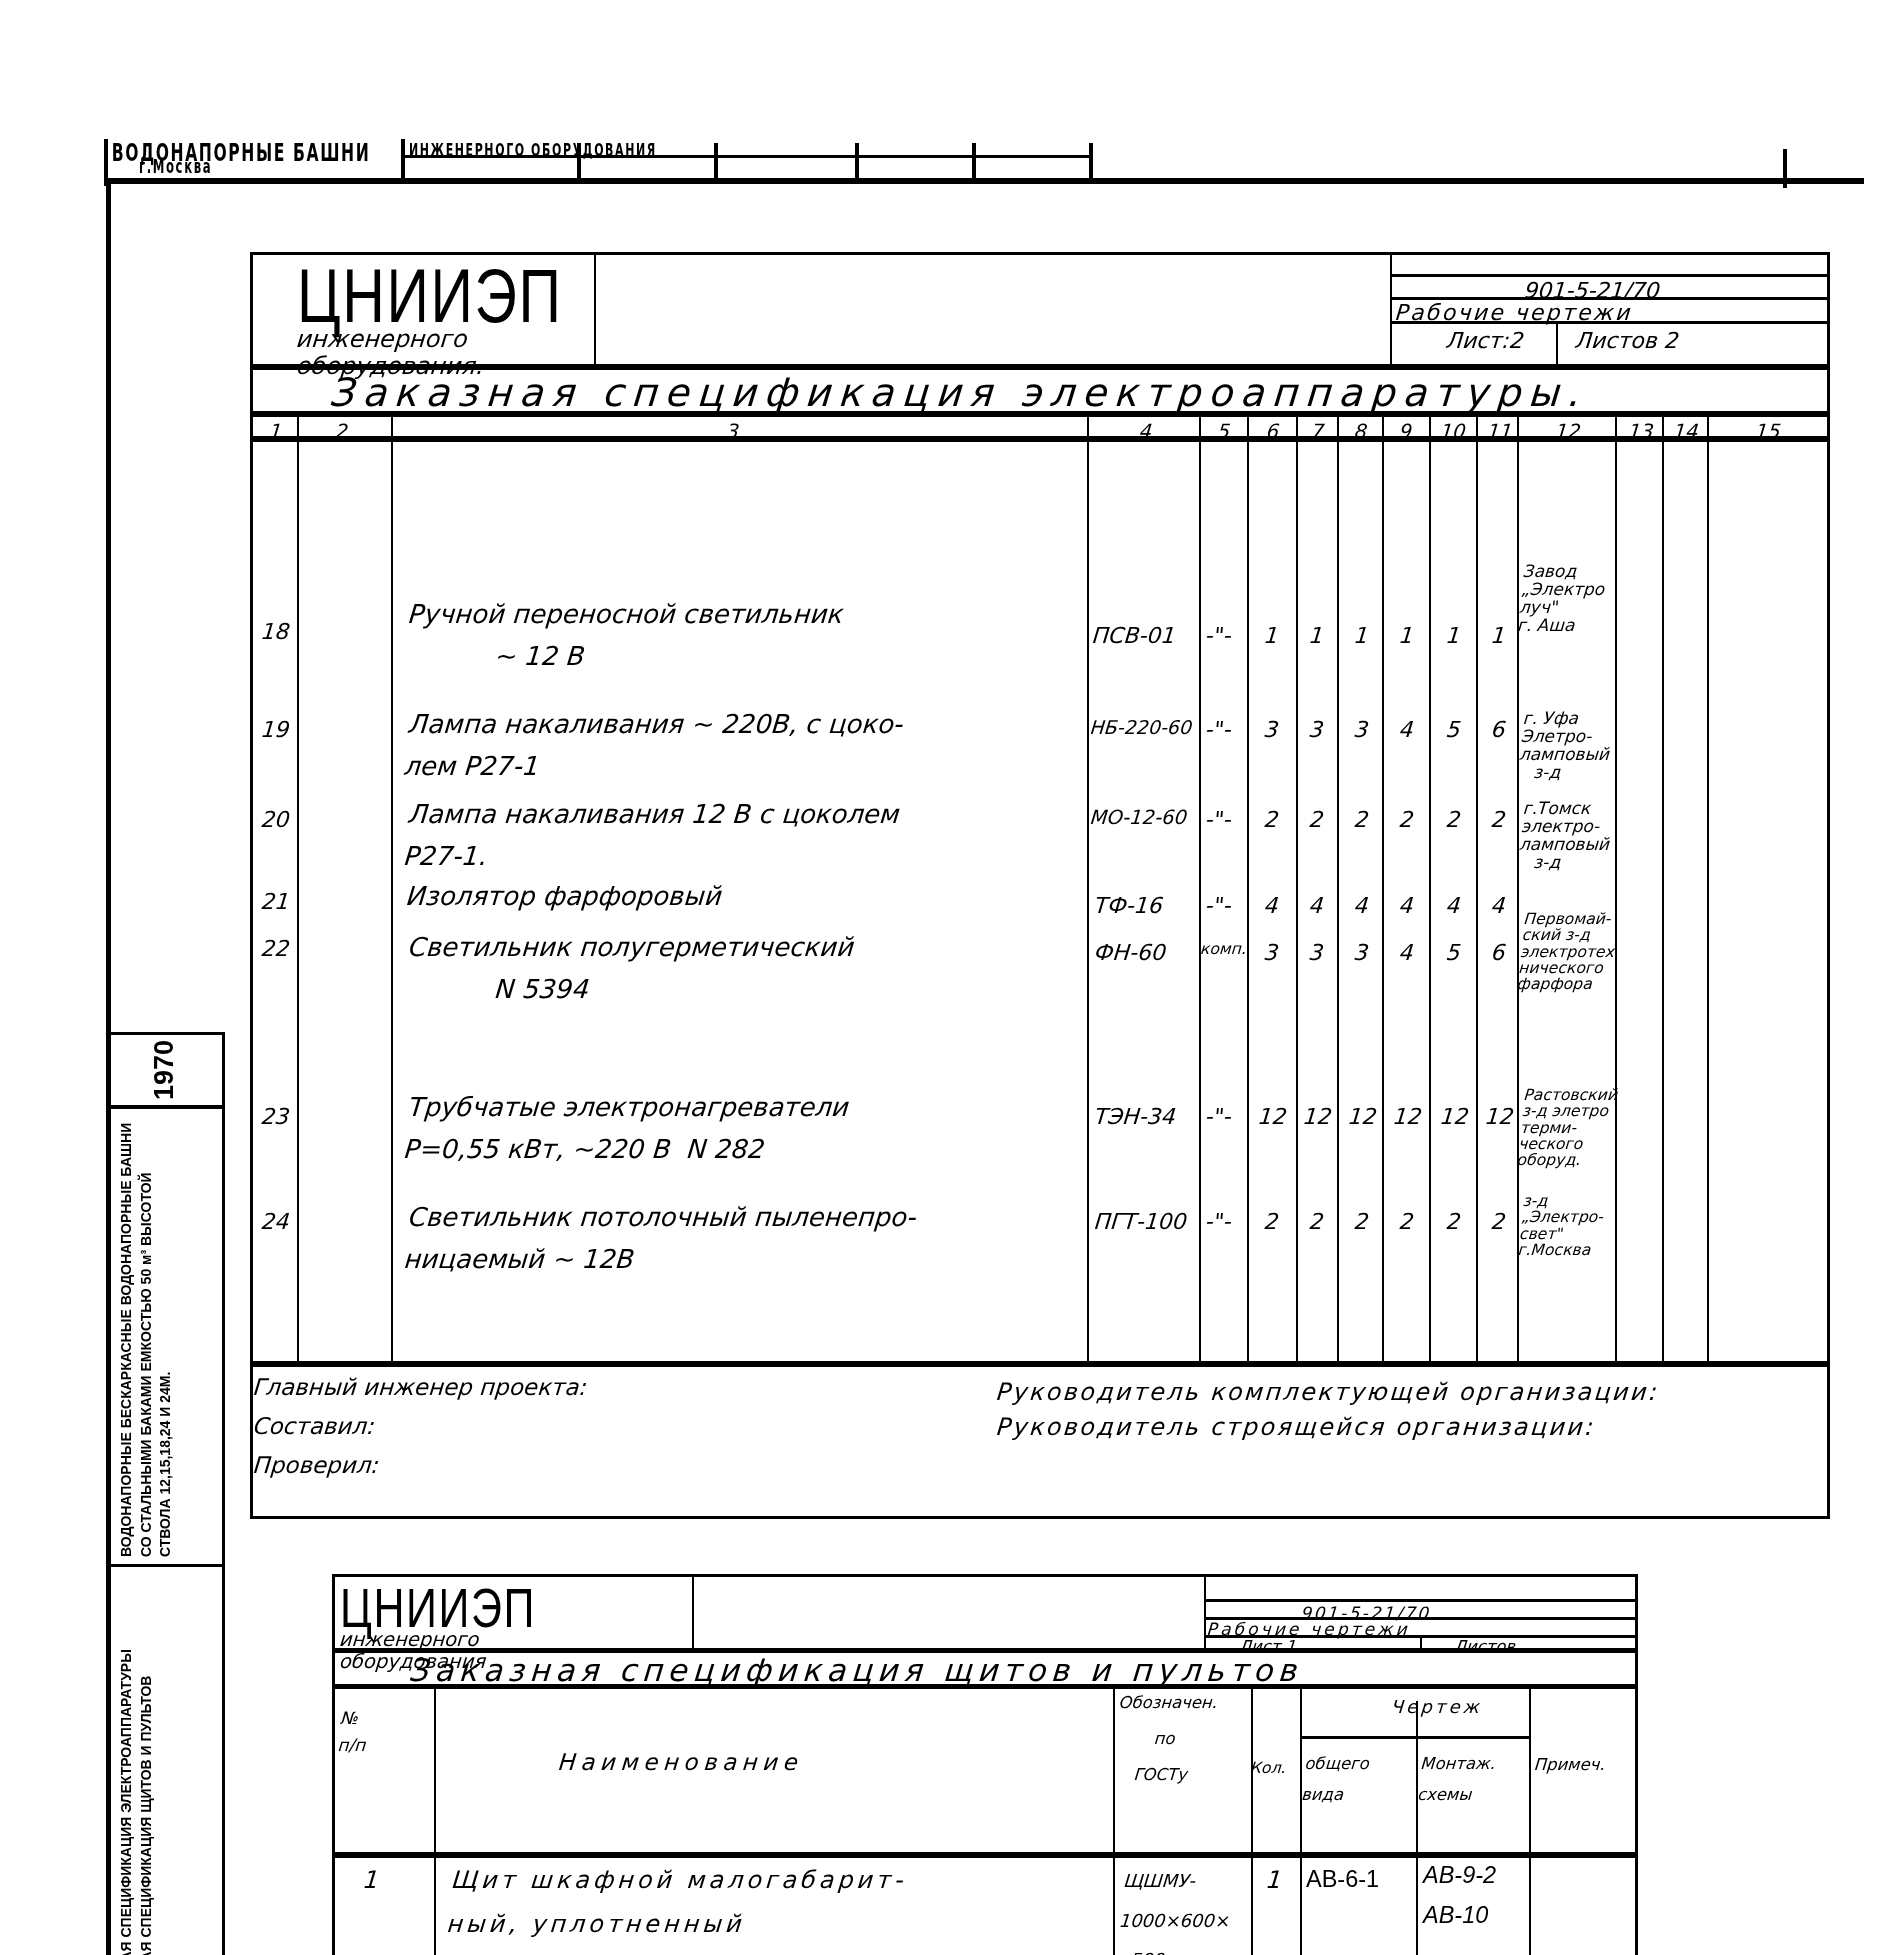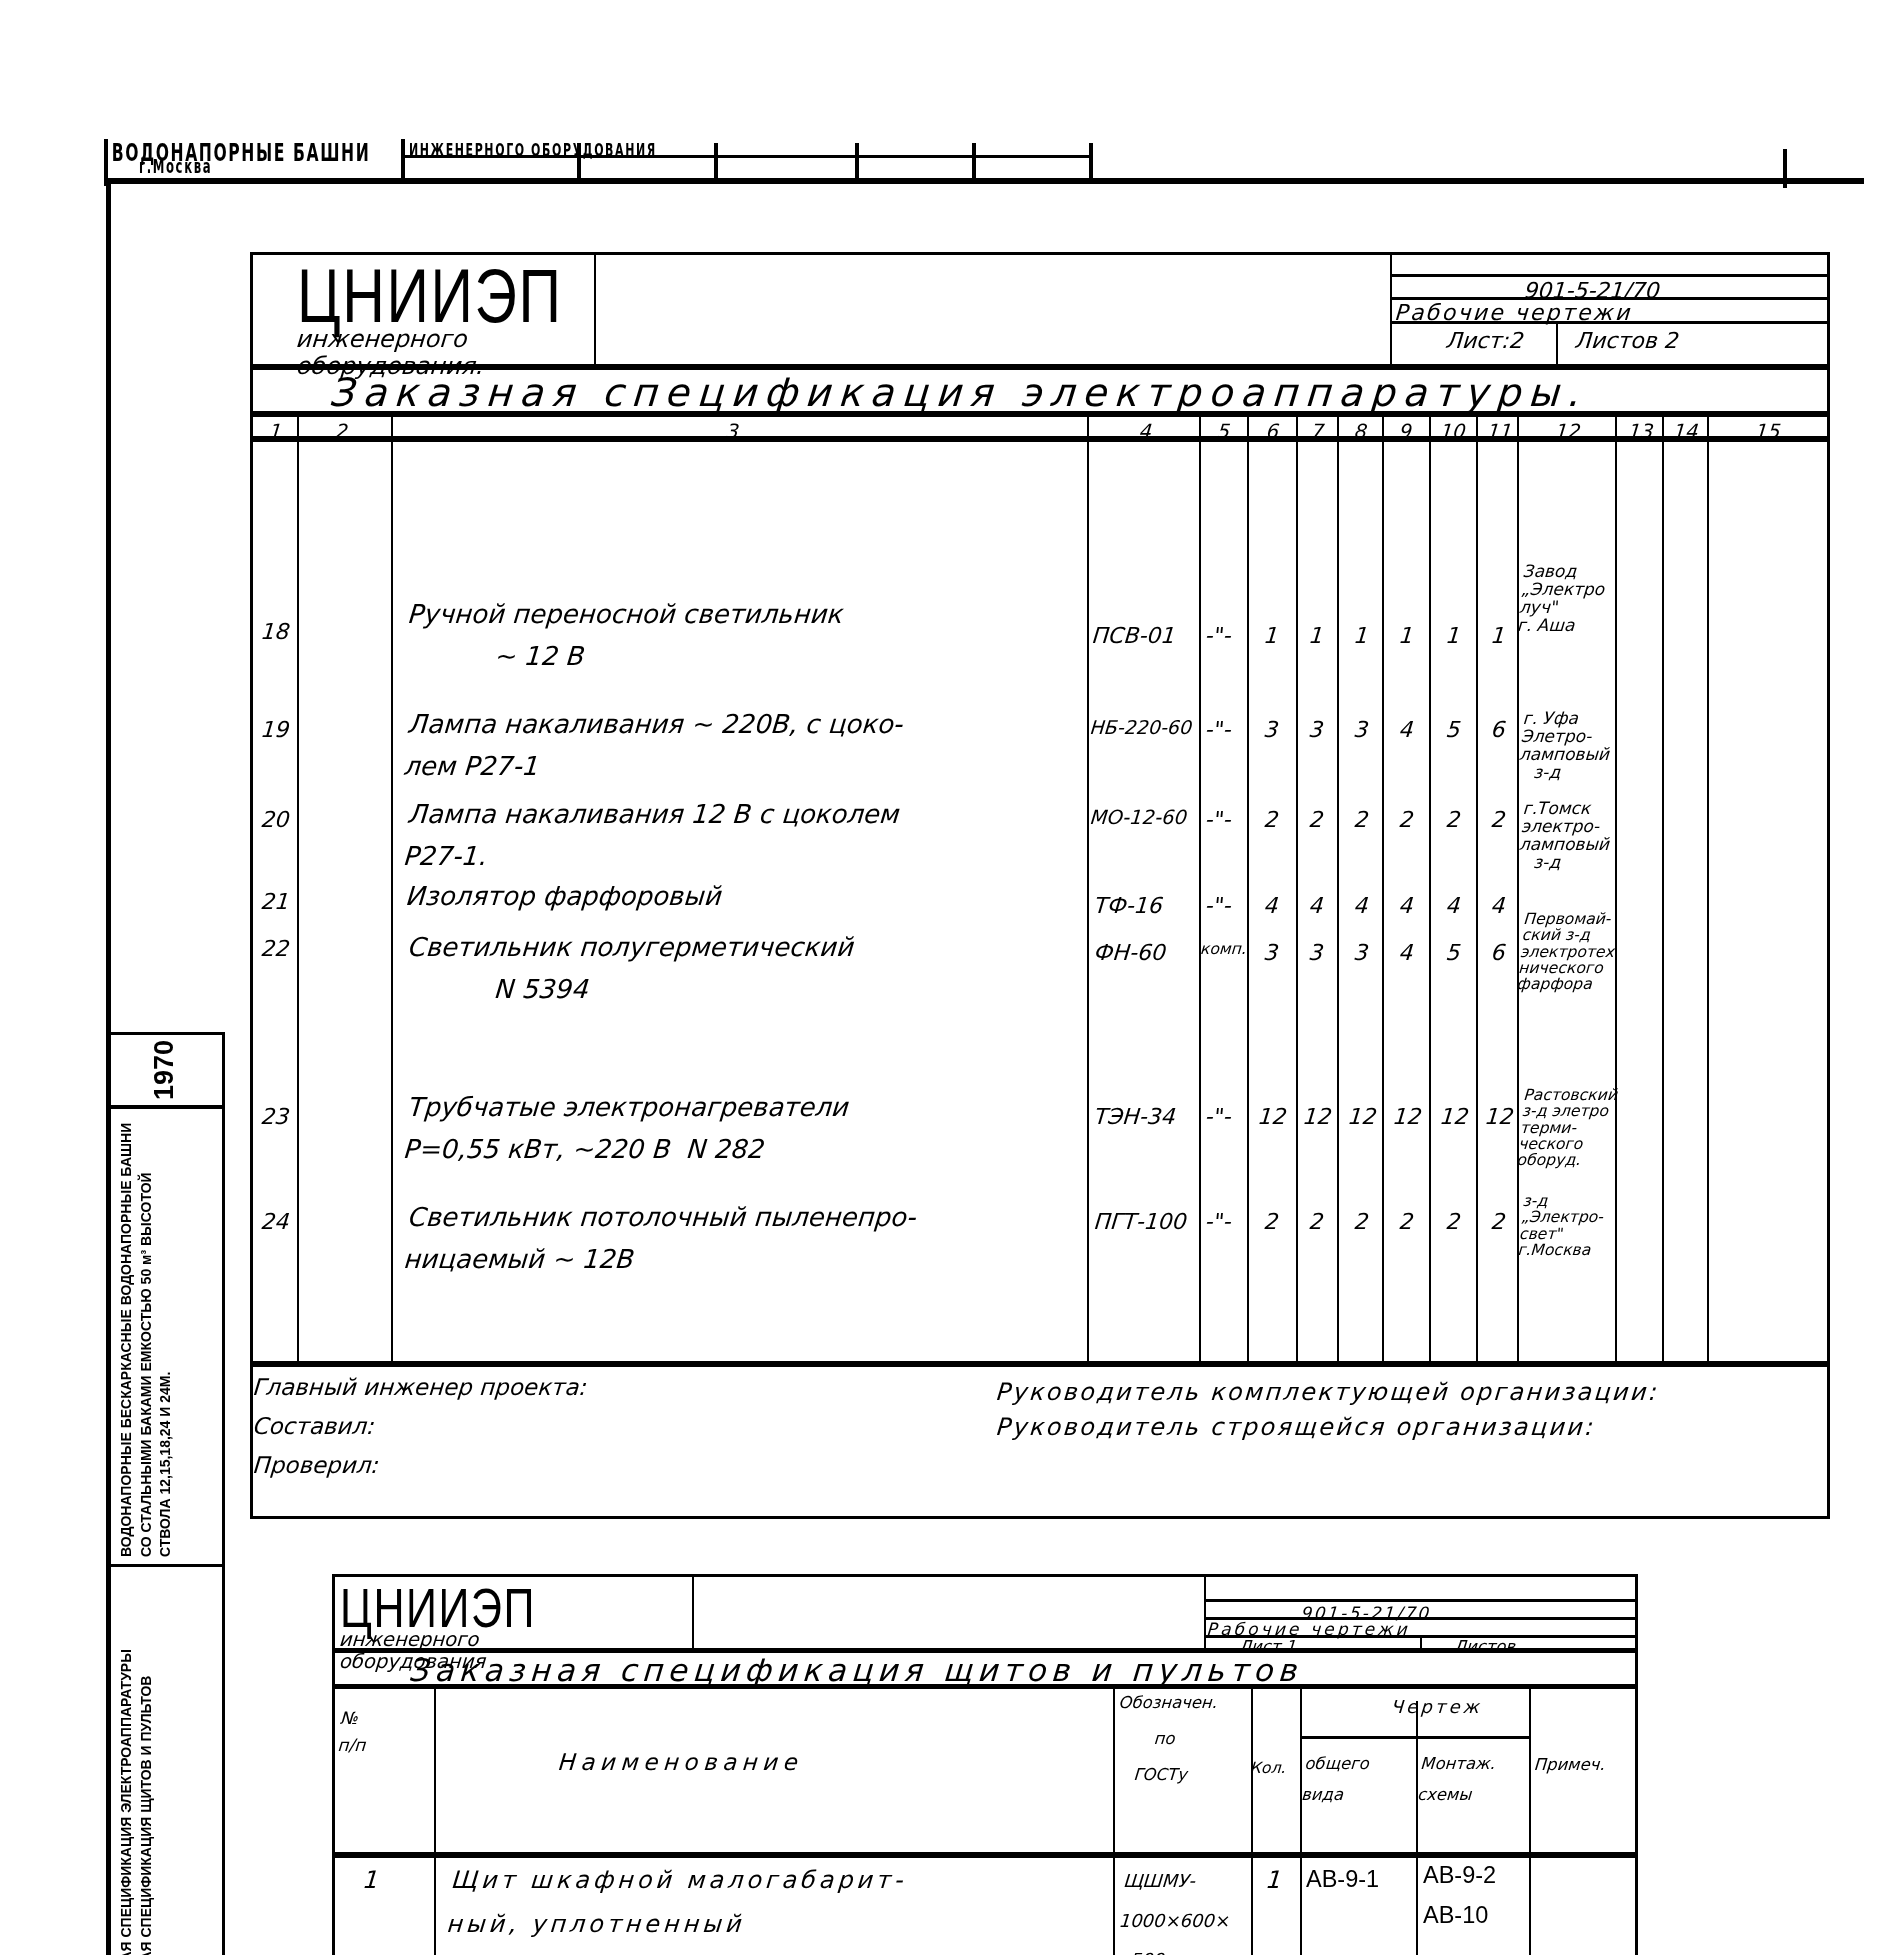--- a/index.html
+++ b/index.html
@@ -285,22 +285,22 @@
   <div>
     <span class="cell hand" style="left:364px;top:1861px;">1</span>
     <span class="cell hand" style="left:450px;top:1858px;letter-spacing:3.9px;line-height:1.85;">Щит шкафной малогабарит-
 ный, уплотненный</span>
     <span class="cell hand" style="left:1116px;top:1861px;font-size:18px;line-height:2.2;">ЩШМУ-
 1000×600×
 ×500
 ГОСТ
 3244-63</span>
     <span class="cell hand" style="left:1267px;top:1861px;">1</span>
-    <span class="cell" style="left:1306px;top:1861px;font-family:'Liberation Sans',sans-serif;font-size:23.5px;">АВ-9-1</span>
-    <span class="cell" style="left:1423px;top:1856px;font-family:'Liberation Sans',sans-serif;font-size:23.5px;line-height:1.7;">АВ-9-2
+    <span class="cell" style="left:1306px;top:1861px;font-family:'Liberation Sans',sans-serif;font-size:23.5px;">АВ-6-1</span>
+    <span class="cell" style="left:1423px;top:1856px;font-family:'Liberation Sans',sans-serif;font-size:23.5px;line-height:1.7;font-style:italic;">АВ-9-2
 АВ-10</span>
   </div>
 
 </section>
 
 <div class="stamp" style="left:108px;top:1032px;width:117px;height:1697px;"></div>
 <div class="hl" style="left:108px;top:1105px;width:117px;height:3.9px;"></div>
 <div class="hl" style="left:108px;top:1564px;width:117px;height:3.1px;"></div>
 
 <span class="vert" style="left:149px;top:1040px;font-size:27px;">1970</span>

